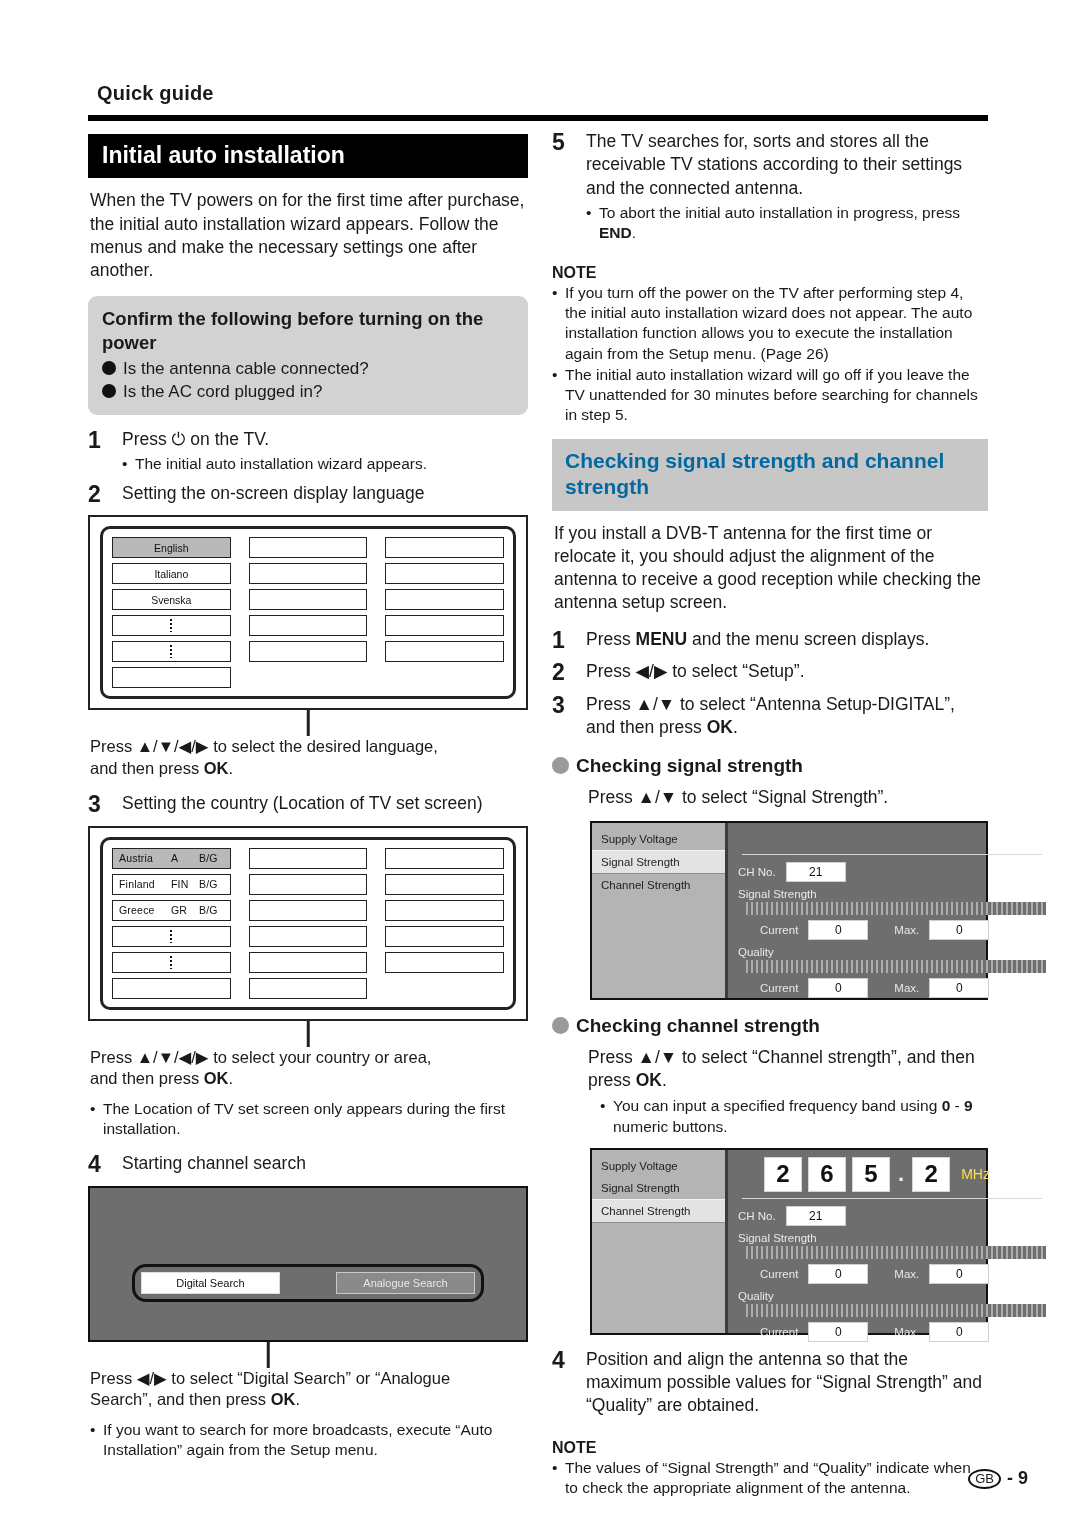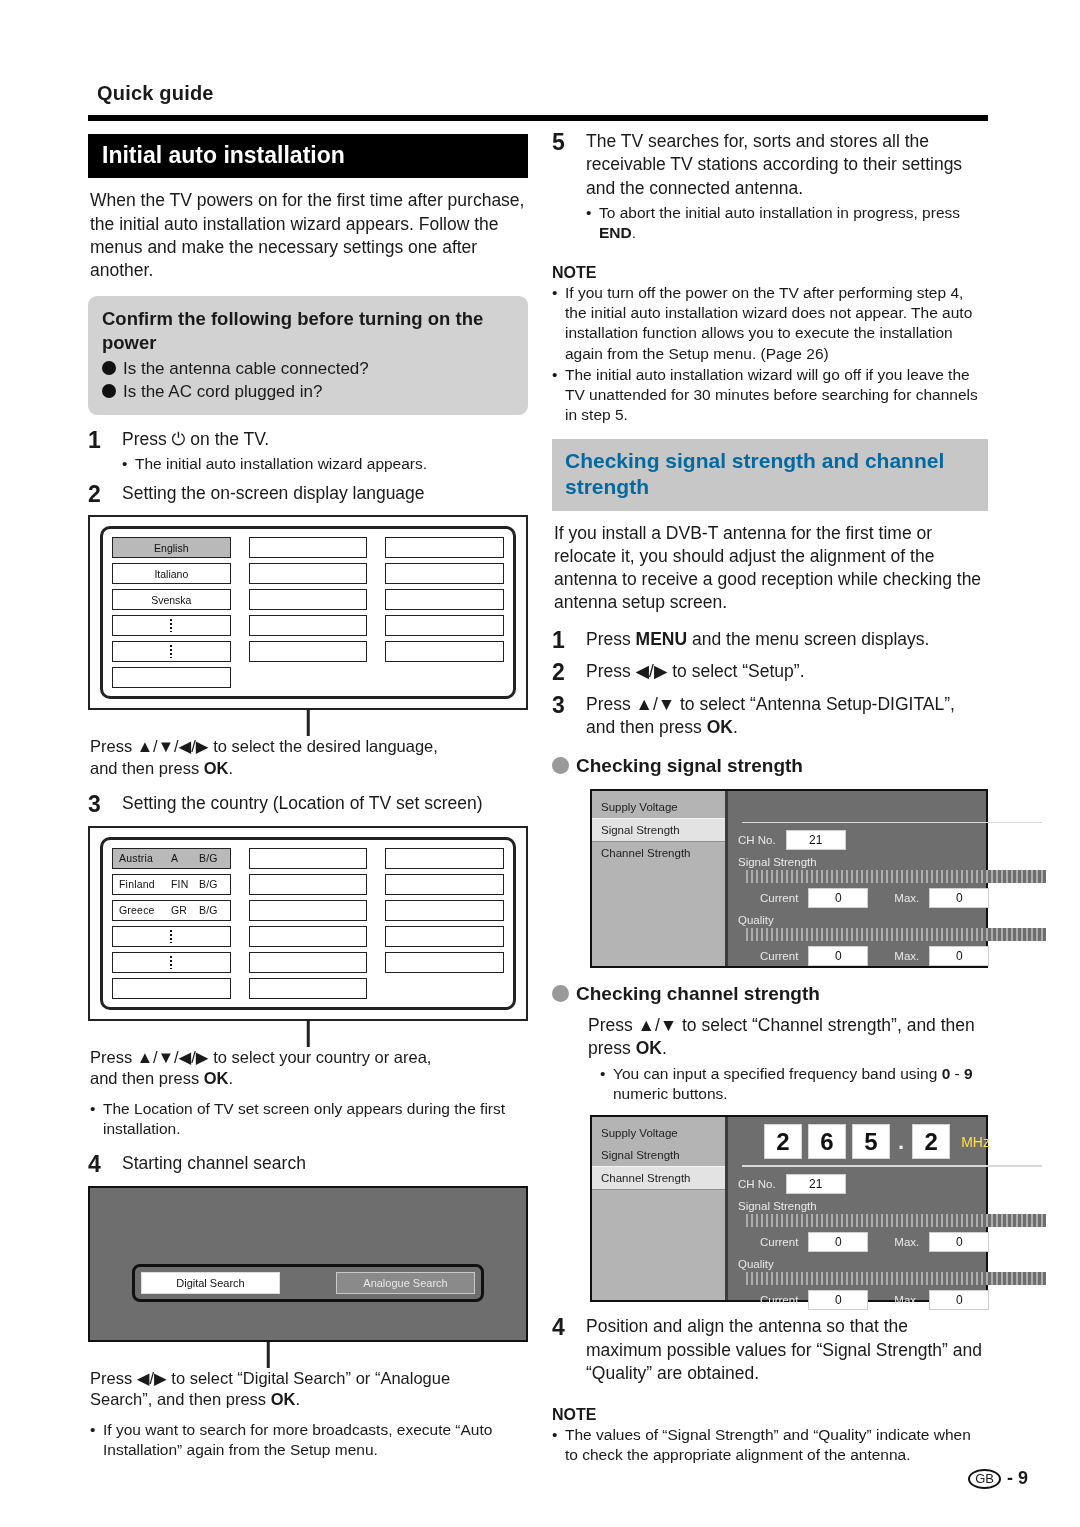--- a/index.html
+++ b/index.html
@@ -118,21 +118,21 @@
     position:absolute;left:50%;top:0;width:2.5px;height:26px;background:#222;
     transform:translateX(-50%);
   }
 
   
   .tvscreen{
     background:#6e6e6e;border:2px solid #111;height:152px;position:relative;
   }
   .searchbar{
     position:absolute;left:42px;right:42px;top:76px;
-    border:3px solid #111;border-radius:8px;background:#6e6e6e;
+    border:3px solid #111;border-radius:14px;background:#6e6e6e;
     padding:5px 6px;display:flex;justify-content:space-between;align-items:center;
   }
   .btn-w{
     background:#fff;color:#111;font-size:11px;
     padding:4px 0;width:137px;text-align:center;border:1px solid #ddd;
   }
   .btn-g{
     background:#8a8a8a;color:#e8e8e8;font-size:11px;
     padding:4px 0;width:137px;text-align:center;border:1.5px solid #c9c9c9;
   }
@@ -406,20 +406,21 @@
     </div>
     <div class="step compact">
       <div class="num">3</div>
       <div class="body"><span>Press ▲/▼ to select “Antenna Setup-DIGITAL”, and then press </span><b>OK</b><span>.</span></div>
     </div>
 
     <div class="subhead">
       <span class="dot-gray"></span>
       <span class="t">Checking signal strength</span>
     </div>
+    <div class="para tight" style="margin-left:36px;">Press ▲/▼ to select “Signal Strength”.</div>
 
     <div style="margin-top:12px;margin-left:38px;">
       <div class="osd">
         <div class="osd-side">
           <div class="osd-item">Supply Voltage</div>
           <div class="osd-item active">Signal Strength</div>
           <div class="osd-item">Channel Strength</div>
         </div>
         <div class="osd-main">
           <div class="osd-topline"></div>

